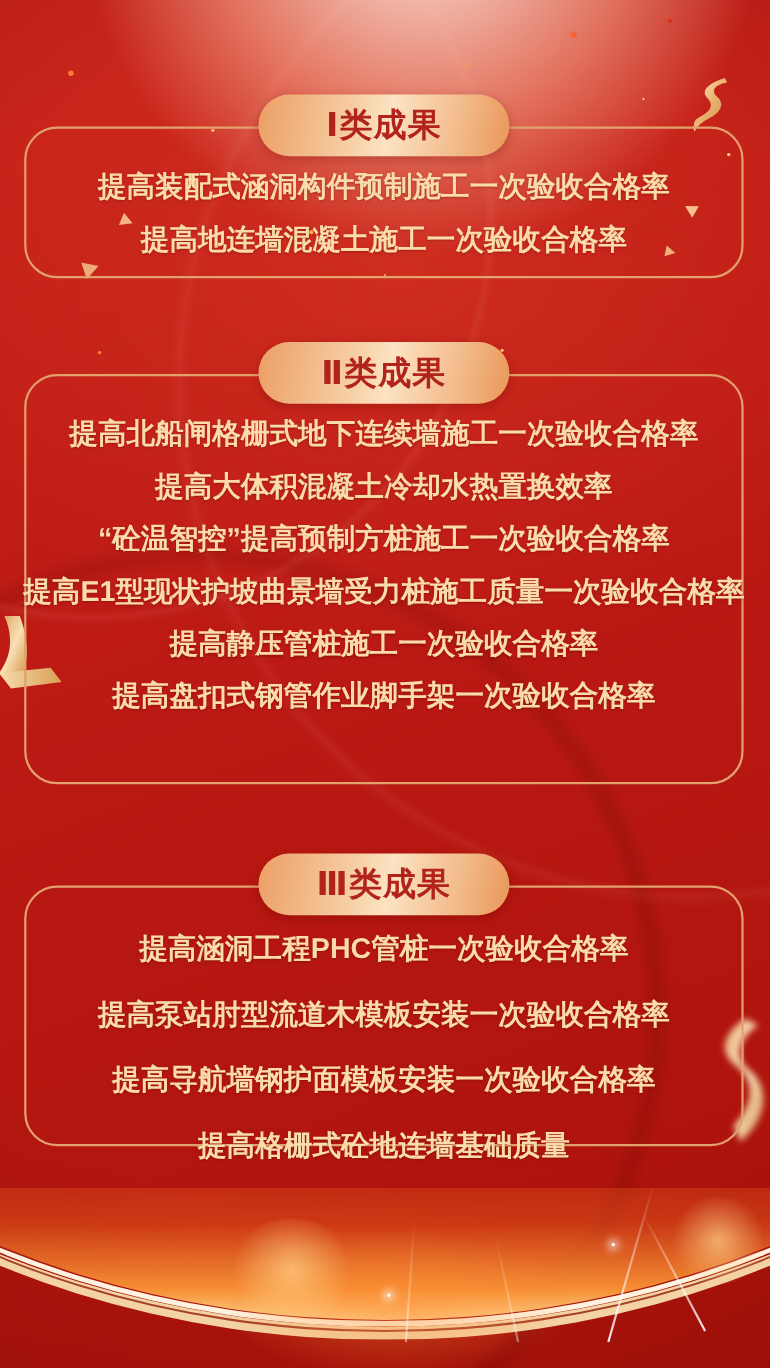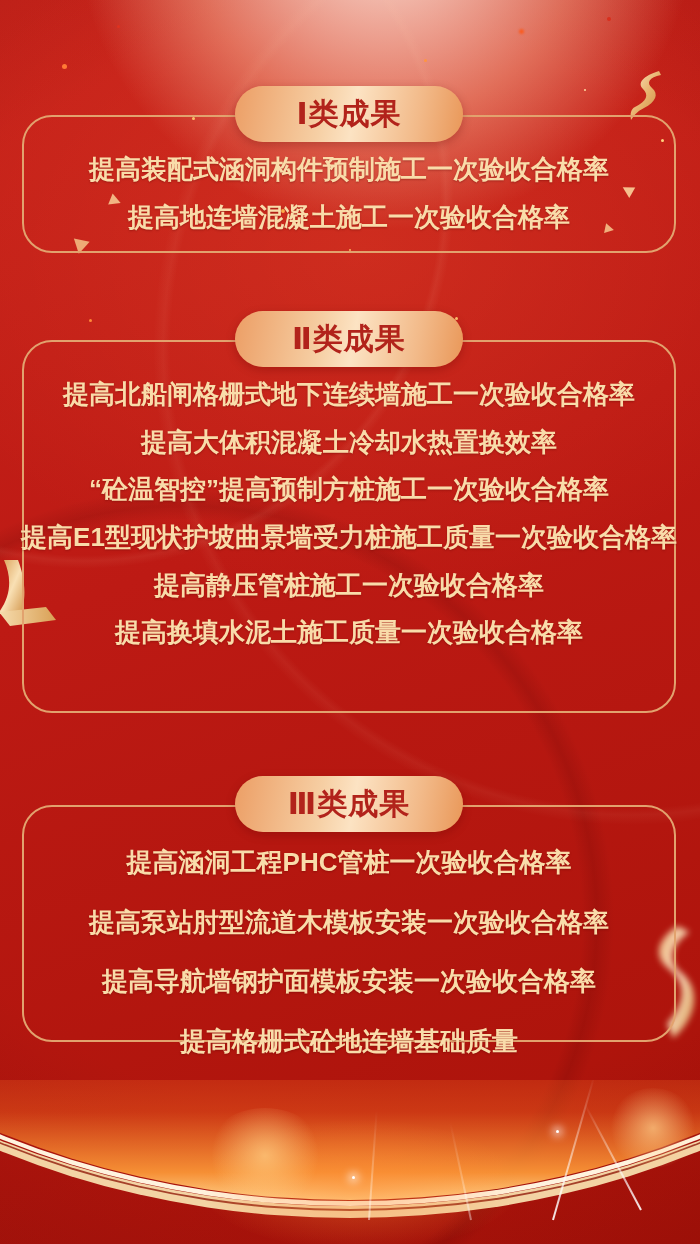--- a/index.html
+++ b/index.html
@@ -155,21 +155,21 @@
   <section class="panel panel-2">
     <div class="badge">
       <span class="badge-text">Ⅱ类成果</span>
     </div>
     <div class="rows">
       <div class="row">提高北船闸格栅式地下连续墙施工一次验收合格率</div>
       <div class="row">提高大体积混凝土冷却水热置换效率</div>
       <div class="row">“砼温智控”提高预制方桩施工一次验收合格率</div>
       <div class="row">提高E1型现状护坡曲景墙受力桩施工质量一次验收合格率</div>
       <div class="row">提高静压管桩施工一次验收合格率</div>
-      <div class="row">提高换填水泥土施工质量一次验收合格率</div>
+      <div class="row">提高盘扣式钢管作业脚手架一次验收合格率</div>
     </div>
   </section>
 
   <section class="panel panel-3">
     <div class="badge">
       <span class="badge-text">Ⅲ类成果</span>
     </div>
     <div class="rows">
       <div class="row">提高涵洞工程PHC管桩一次验收合格率</div>
       <div class="row">提高泵站肘型流道木模板安装一次验收合格率</div>

